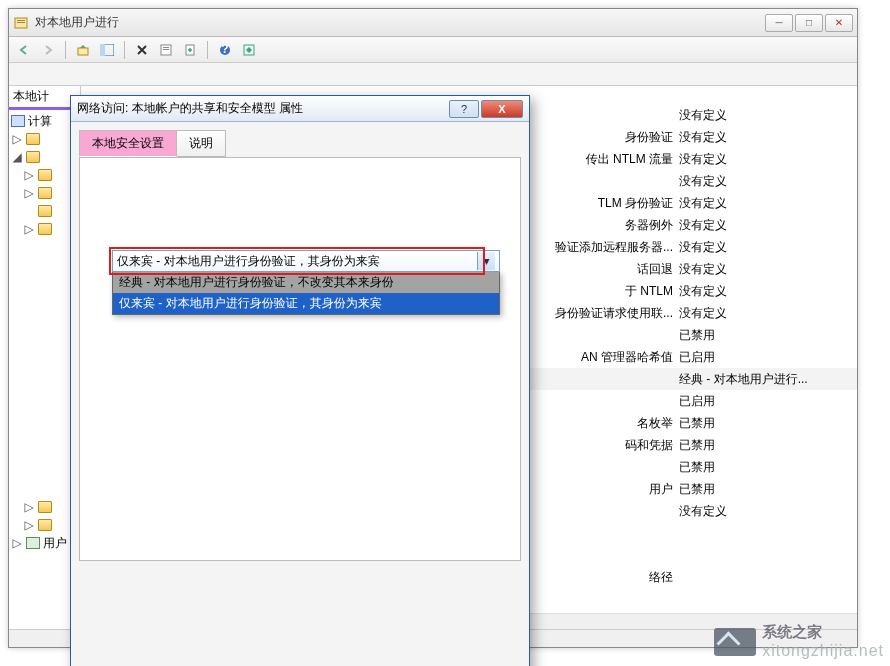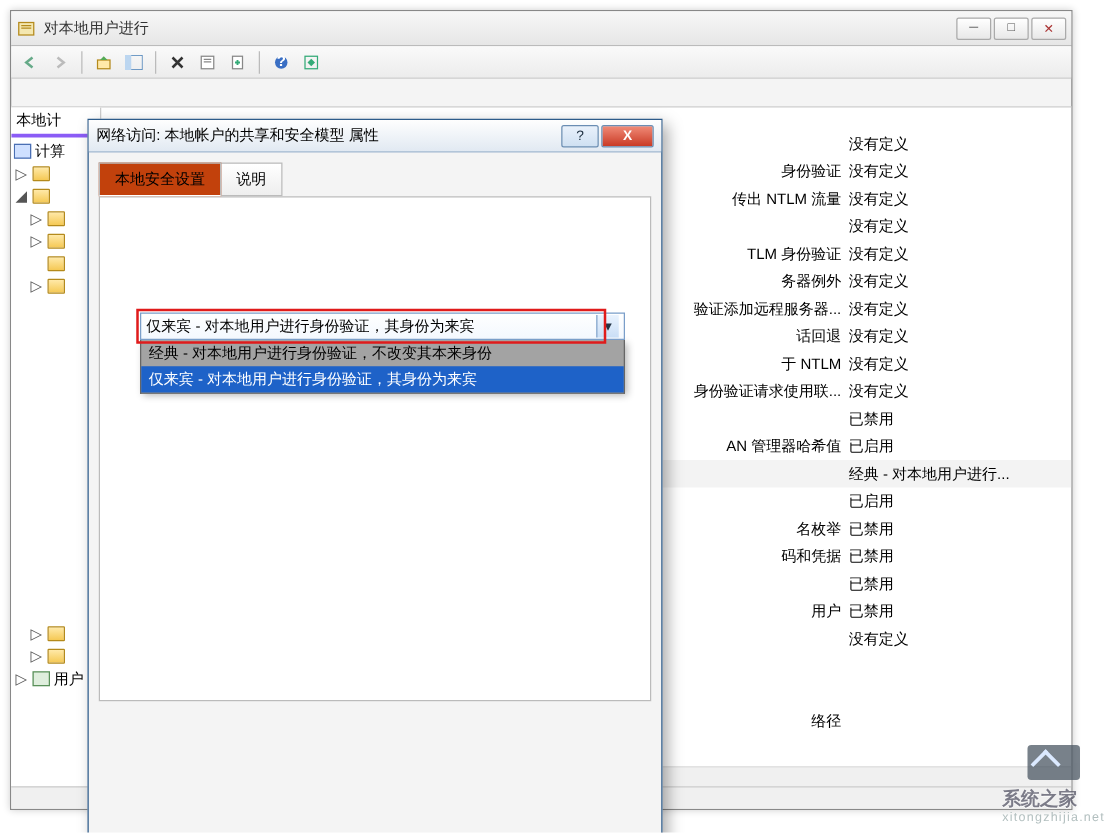--- a/index.html
+++ b/index.html
@@ -48,45 +48,45 @@
 .dialog { position: absolute; left: 70px; top: 95px; width: 460px; height: 594px; background: #f4f4f4; border: 1px solid #2d5b8a; box-shadow: 4px 4px 12px rgba(0,0,0,.35); z-index: 20; }
 .dlgtitle { height: 26px; background: linear-gradient(#fefefe,#e1e9f2); border-bottom: 1px solid #9fb6cf; display: flex; align-items: center; padding: 0 6px; }
 .dlgtitle .dtxt { flex: 1; }
 .dlgtitle .dbtns { display: flex; gap: 2px; }
 .dlgtitle .dbtn { width: 30px; height: 18px; border: 1px solid #6a8db3; border-radius: 2px; display: flex; align-items: center; justify-content: center; font-size: 11px; }
 .dlgtitle .dbtn.help { background: linear-gradient(#e9f1fb,#cfe0f2); color:#234; }
 .dlgtitle .dbtn.close { background: linear-gradient(#f08a77,#c93a25); color:#fff; font-weight:bold; width:42px; }
 
 .tabs { margin: 8px 8px 0 8px; display: flex; }
 .tab { padding: 4px 12px; border: 1px solid #bbb; background: linear-gradient(#fff,#eee); margin-right: -1px; position: relative; }
-.tab.active { background: #c2410c; border-bottom-color: #fff; z-index: 2; }
+.tab.active { background: #f9a8d4; border-bottom-color: #fff; z-index: 2; }
 .tabbody { margin: 0 8px 8px 8px; border: 1px solid #bbb; background: #fff; height: 404px; position: relative; }
 
 .policyhead { display: flex; align-items: center; gap: 10px; padding: 14px 10px; }
 .srvicon { width: 36px; height: 36px; background: linear-gradient(#e6edf5,#c4d3e6); border: 1px solid #8aa3c4; border-radius: 2px; position: relative; }
 .srvicon:after { content:""; position:absolute; left:8px; top:6px; width:18px; height:22px; background:#fff; border:1px solid #88a; }
 
 .combo-wrap { position: absolute; top: 92px; left: 32px; right: 20px; }
 .combo { height: 22px; border: 1px solid #7a9ec9; background: linear-gradient(#fff,#f3f8fe); display: flex; align-items: center; padding: 0 4px; position: relative; }
 .combo .ctext { flex: 1; white-space: nowrap; overflow: hidden; }
 .combo .cbtn { width: 18px; height: 18px; background: linear-gradient(#eaf3fe,#c9def6); border-left: 1px solid #7a9ec9; display: flex; align-items: center; justify-content: center; color:#234; }
 .redbox { position: absolute; top: -4px; left: -4px; right: 14px; bottom: -4px; border: 2px solid #e01b1b; pointer-events: none; }
 
 .dropdown { border: 1px solid #666; border-top: none; background: #a3a3a3; box-shadow: 2px 2px 6px rgba(0,0,0,.3); }
 .dropdown .opt { padding: 2px 6px; white-space: nowrap; }
 .dropdown .opt.hi { background: #1e62c8; color: #fff; }
 
 .dlgbtns { position: absolute; right: 10px; bottom: 10px; display: flex; gap: 10px; }
 .dlgbtns button { width: 78px; height: 24px; border: 1px solid #888; background: linear-gradient(#fdfdfd,#e6e6e6); border-radius: 2px; }
 
-.watermark { position:absolute; right:6px; bottom:6px; display:flex; align-items:center; gap:6px; opacity:.75; z-index:50;flex-direction:column; }
+.watermark { position:absolute; right:6px; bottom:6px; display:flex; align-items:center; gap:6px; opacity:.75; z-index:50; }
 .wmicon { width:42px; height:28px; background:#4b5763; border-radius:3px; position:relative; }
 .wmicon:before { content:""; position:absolute; left:6px; top:7px; width:14px; height:14px; border:3px solid #cfe2ff; border-bottom:none; border-right:none; transform:rotate(45deg); }
 .wmtext { color:#556; font-size:15px; font-weight:bold; text-shadow:0 1px 0 #fff; }
-.wmsub { color:#9aa; font-size:10px; letter-spacing:1px; }
+.wmsub { color:#9aa; font-size:16px; letter-spacing:1px; }
 </style>
 </head>
 <body>
 
 <div class="mainwin">
   <div class="titlebar">
     <span class="ticon">
       <svg width="14" height="14">
           <rect x="1" y="2" width="12" height="10" fill="#f4e7b0" stroke="#b48a1c"></rect>
           <rect x="3" y="4" width="8" height="1" fill="#b48a1c"></rect>

